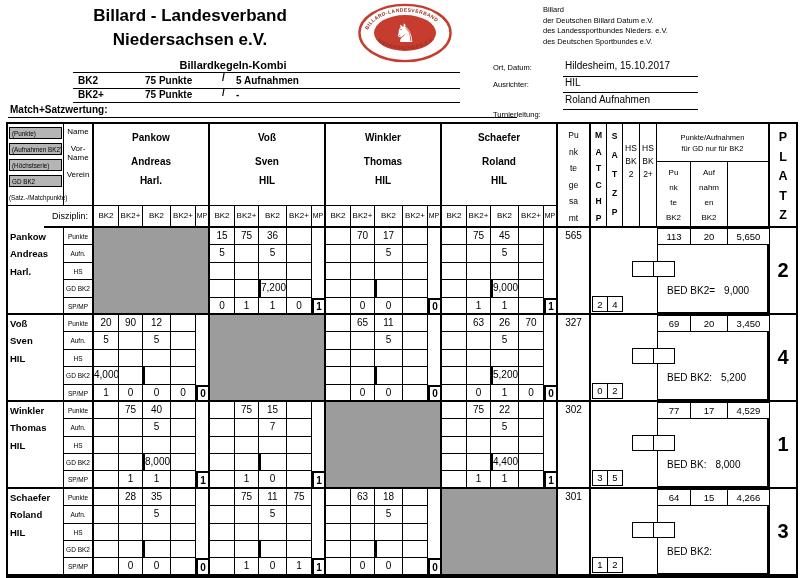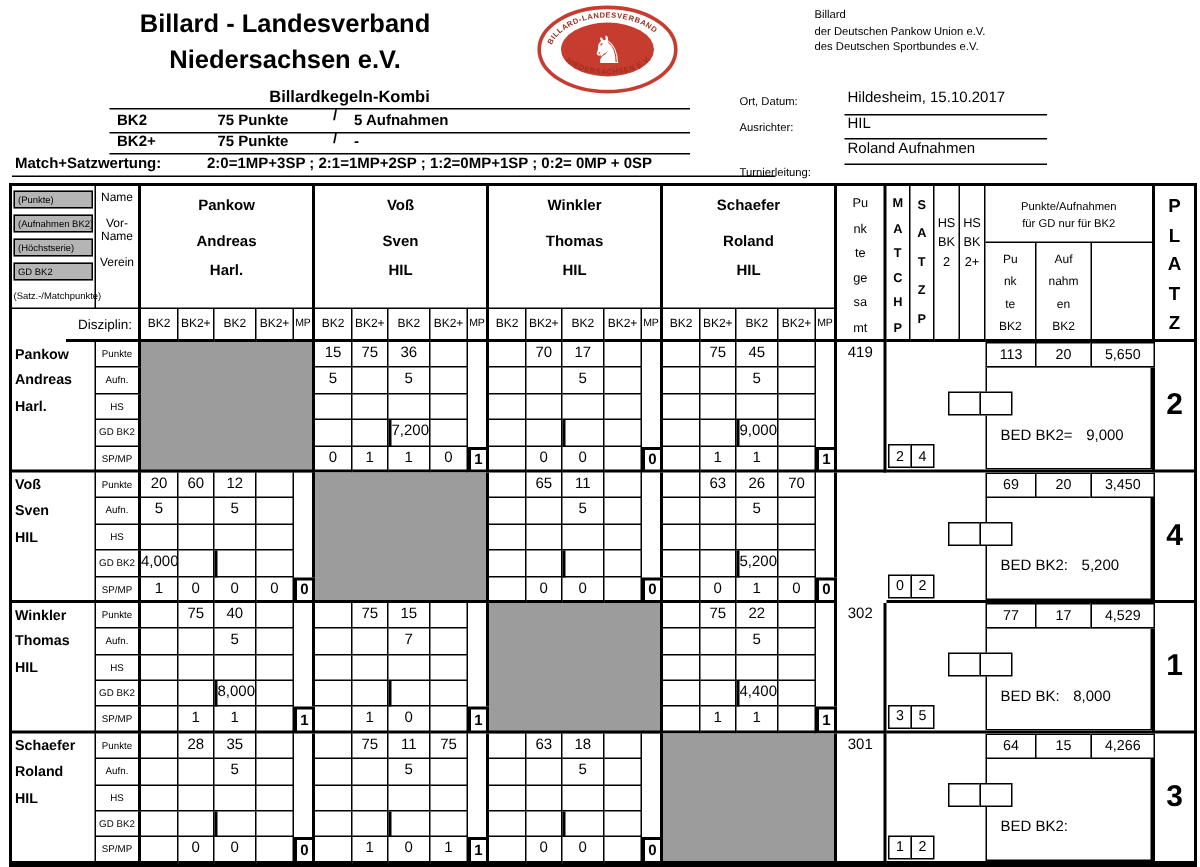--- a/index.html
+++ b/index.html
@@ -74,41 +74,41 @@
     </text>
     <path id="ringbot" d="M 17,34 A 34,20 0 0 0 83,34" fill="none"></path>
     <text font-size="5.2" font-weight="bold" style="fill:var(--seal-text,#9c2f22);" letter-spacing="0.4">
       <textPath href="#ringbot" startOffset="10%">NIEDERSACHSEN E.V.</textPath>
     </text>
     <text x="50" y="41" text-anchor="middle" font-size="26" fill="#fff">♞</text>
   </svg>
 
   <div class="abs mitglied" style="left:543px;top:5px;width:220px;">
     <div>Billard</div>
-    <div>der Deutschen Pankow Union e.V.</div>
+    <div>der Deutschen Billard Datum e.V.</div>
+    <div>des Landessportbundes Nieders. e.V.</div>
     <div>des Deutschen Sportbundes e.V.</div>
   </div>
 
   <div class="abs kombi" style="left:73px;top:59px;width:320px;">Billardkegeln-Kombi</div>
   <div class="hline" style="left:73px;top:72px;width:387px;"></div>
 
   <div class="abs fmt" style="left:78px;top:74.5px;">BK2</div>
   <div class="abs fmt" style="left:145px;top:74.5px;">75 Punkte</div>
   <div class="abs fmt" style="left:222px;top:72px;">/</div>
   <div class="abs fmt" style="left:236px;top:74.5px;">5 Aufnahmen</div>
   <div class="hline" style="left:73px;top:87.5px;width:387px;"></div>
 
   <div class="abs fmt" style="left:78px;top:89px;">BK2+</div>
   <div class="abs fmt" style="left:145px;top:89px;">75 Punkte</div>
   <div class="abs fmt" style="left:222px;top:86.5px;">/</div>
   <div class="abs fmt" style="left:236px;top:89px;">-</div>
   <div class="hline" style="left:73px;top:101.5px;width:387px;"></div>
 
   <div class="abs fmt" style="left:10px;top:103.5px;">Match+Satzwertung:</div>
-  <div class="abs fmt" style="left:138px;top:103.5px;">2:0=1MP+3SP ; 2:1=1MP+2SP ; 1:2=0MP+1SP ; 0:2= 0MP + 0SP</div>
   <div class="hline" style="left:8px;top:117px;width:509px;"></div>
 
   <div class="abs metalabel" style="left:493px;top:63px;">Ort, Datum:</div>
   <div class="abs metaval" style="left:565px;top:60px;">Hildesheim, 15.10.2017</div>
   <div class="hline" style="left:563px;top:75.5px;width:135px;"></div>
 
   <div class="abs metalabel" style="left:493px;top:80px;">Ausrichter:</div>
   <div class="abs metaval" style="left:565px;top:77px;">HIL</div>
   <div class="hline" style="left:563px;top:92px;width:135px;"></div>
 
@@ -283,21 +283,21 @@
       <div class="bb1 br1 v" style="grid-area: 6 / 18 / span 1 / span 1;"></div>
       <div class="bb1 br1 v" style="grid-area: 6 / 19 / span 1 / span 1;"></div>
       <div class="bb1 br1 v bl2" style="grid-area: 6 / 20 / span 1 / span 1;">9,000</div>
       <div class="bb1 br1 v" style="grid-area: 6 / 21 / span 1 / span 1;"></div>
       <div class="bb2 br1 v" style="grid-area: 7 / 18 / span 1 / span 1;"></div>
       <div class="bb2 br1 v" style="grid-area: 7 / 19 / span 1 / span 1;">1</div>
       <div class="bb2 br1 v" style="grid-area: 7 / 20 / span 1 / span 1;">1</div>
       <div class="bb2 br1 v" style="grid-area: 7 / 21 / span 1 / span 1;"></div>
       <div class="br2" style="grid-area: 3 / 22 / span 4 / span 1;"></div>
       <div class="mpv" style="grid-area: 7 / 22 / span 1 / span 1;">1</div>
-      <div class="bb2 br2 tot" style="grid-area: 3 / 23 / span 5 / span 1;">419</div>
+      <div class="bb2 br2 tot" style="grid-area: 3 / 23 / span 5 / span 1;">565</div>
       <div class="bb2 br2 open" style="grid-area: 3 / 24 / span 5 / span 7;">
         <div class="bedbox">
           <div class="bedtxt"><div class="bedlabel" style="display: inline;">BED BK2=</div><div class="bedval" style="display: inline;">9,000</div></div>
         </div>
         <div class="bx" style="left: 66px; top: 0px; width: 34px; height: 17px;">113</div>
         <div class="bx" style="left: 99px; top: 0px; width: 38px; height: 17px;">20</div>
         <div class="bx" style="left: 136px; top: 0px; width: 43px; height: 17px;">5,650</div>
         <div class="bx" style="left: 41px; top: 33px; width: 22px; height: 16px;"></div>
         <div class="bx" style="left: 62px; top: 33px; width: 22px; height: 16px;"></div>
         <div class="bx" style="left: 1px; top: 68px; width: 16px; height: 16px;">2</div>
@@ -308,21 +308,21 @@
         <div>Voß</div>
         <div>Sven</div>
         <div>HIL</div>
       </div>
       <div class="bb1 br2 rl" style="grid-area: 8 / 2 / span 1 / span 1;">Punkte</div>
       <div class="bb1 br2 rl" style="grid-area: 9 / 2 / span 1 / span 1;">Aufn.</div>
       <div class="bb1 br2 rl" style="grid-area: 10 / 2 / span 1 / span 1;">HS</div>
       <div class="bb1 br2 rl" style="grid-area: 11 / 2 / span 1 / span 1;">GD BK2</div>
       <div class="bb2 br2 rl" style="grid-area: 12 / 2 / span 1 / span 1;">SP/MP</div>
       <div class="bb1 br1 v" style="grid-area: 8 / 3 / span 1 / span 1;">20</div>
-      <div class="bb1 br1 v" style="grid-area: 8 / 4 / span 1 / span 1;">60</div>
+      <div class="bb1 br1 v" style="grid-area: 8 / 4 / span 1 / span 1;">90</div>
       <div class="bb1 br1 v" style="grid-area: 8 / 5 / span 1 / span 1;">12</div>
       <div class="bb1 br1 v" style="grid-area: 8 / 6 / span 1 / span 1;"></div>
       <div class="bb1 br1 v" style="grid-area: 9 / 3 / span 1 / span 1;">5</div>
       <div class="bb1 br1 v" style="grid-area: 9 / 4 / span 1 / span 1;"></div>
       <div class="bb1 br1 v" style="grid-area: 9 / 5 / span 1 / span 1;">5</div>
       <div class="bb1 br1 v" style="grid-area: 9 / 6 / span 1 / span 1;"></div>
       <div class="bb1 br1 v" style="grid-area: 10 / 3 / span 1 / span 1;"></div>
       <div class="bb1 br1 v" style="grid-area: 10 / 4 / span 1 / span 1;"></div>
       <div class="bb1 br1 v" style="grid-area: 10 / 5 / span 1 / span 1;"></div>
       <div class="bb1 br1 v" style="grid-area: 10 / 6 / span 1 / span 1;"></div>
@@ -374,20 +374,21 @@
       <div class="bb1 br1 v" style="grid-area: 11 / 18 / span 1 / span 1;"></div>
       <div class="bb1 br1 v" style="grid-area: 11 / 19 / span 1 / span 1;"></div>
       <div class="bb1 br1 v bl2" style="grid-area: 11 / 20 / span 1 / span 1;">5,200</div>
       <div class="bb1 br1 v" style="grid-area: 11 / 21 / span 1 / span 1;"></div>
       <div class="bb2 br1 v" style="grid-area: 12 / 18 / span 1 / span 1;"></div>
       <div class="bb2 br1 v" style="grid-area: 12 / 19 / span 1 / span 1;">0</div>
       <div class="bb2 br1 v" style="grid-area: 12 / 20 / span 1 / span 1;">1</div>
       <div class="bb2 br1 v" style="grid-area: 12 / 21 / span 1 / span 1;">0</div>
       <div class="br2" style="grid-area: 8 / 22 / span 4 / span 1;"></div>
       <div class="mpv" style="grid-area: 12 / 22 / span 1 / span 1;">0</div>
+      <div class="bb2 br2 tot" style="grid-area: 8 / 23 / span 5 / span 1;">327</div>
       <div class="bb2 br2 open" style="grid-area: 8 / 24 / span 5 / span 7;">
         <div class="bedbox">
           <div class="bedtxt"><div class="bedlabel" style="display: inline;">BED BK2:</div><div class="bedval" style="display: inline;">5,200</div></div>
         </div>
         <div class="bx" style="left: 66px; top: 0px; width: 34px; height: 17px;">69</div>
         <div class="bx" style="left: 99px; top: 0px; width: 38px; height: 17px;">20</div>
         <div class="bx" style="left: 136px; top: 0px; width: 43px; height: 17px;">3,450</div>
         <div class="bx" style="left: 41px; top: 33px; width: 22px; height: 16px;"></div>
         <div class="bx" style="left: 62px; top: 33px; width: 22px; height: 16px;"></div>
         <div class="bx" style="left: 1px; top: 68px; width: 16px; height: 16px;">0</div>

